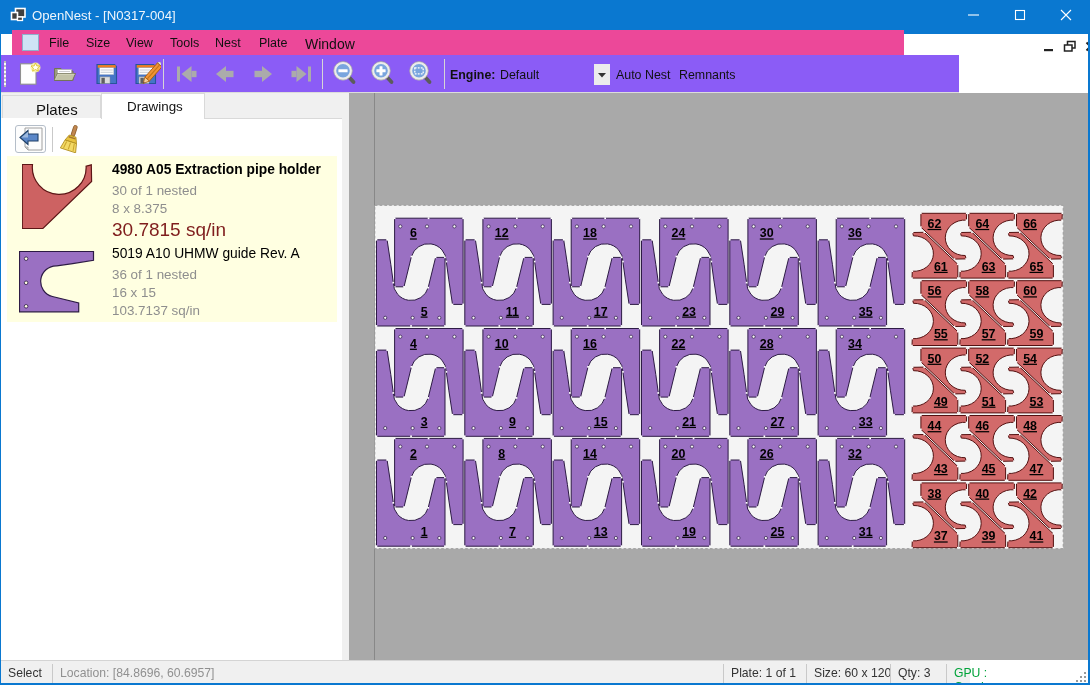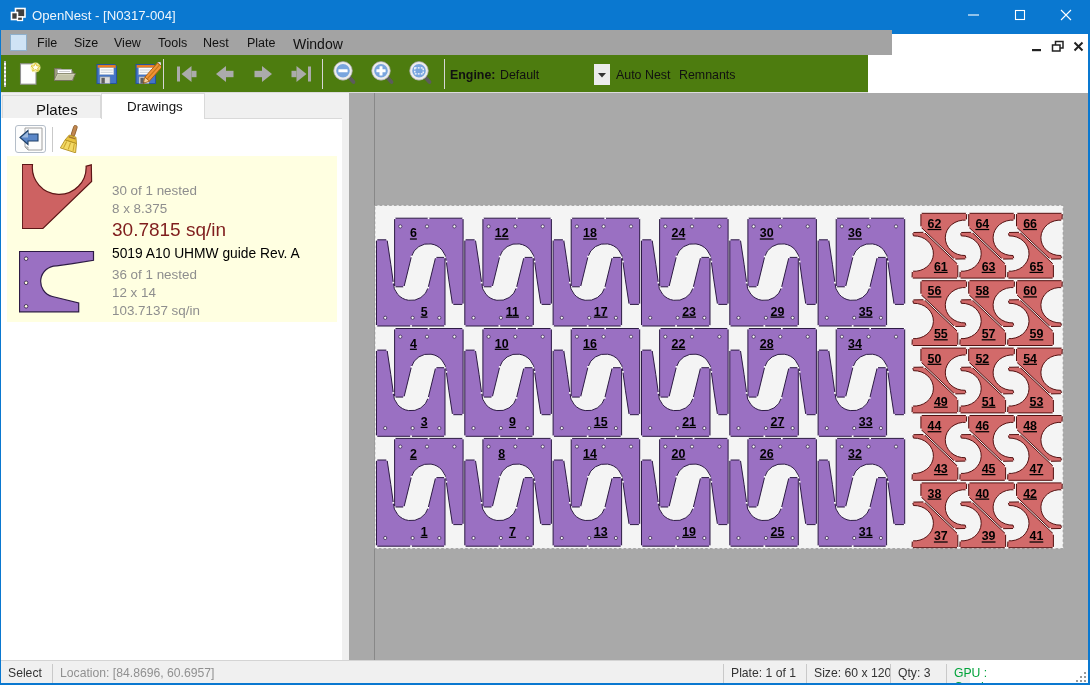--- a/index.html
+++ b/index.html
@@ -13,40 +13,40 @@
     <rect x="7.5" y="10" width="5" height="3.5" fill="#3f3f3f" stroke="#fff" stroke-width="1.3"></rect>
   </svg>
   <div class="abs" style="left:32px;top:7.5px;font-size:13.2px;color:#eef5fb">OpenNest - [N0317-004]</div>
   <svg class="abs" style="left:964px;top:0" width="126" height="30" viewBox="0 0 126 30">
     <line x1="4" y1="15" x2="15" y2="15" stroke="#fff" stroke-width="1.1"></line>
     <rect x="51.5" y="10.5" width="9" height="9" fill="none" stroke="#fff" stroke-width="1.1"></rect>
     <path d="M97 10 L107 20 M107 10 L97 20" stroke="#fff" stroke-width="1.1"></path>
   </svg>
 </div>
 
-<div class="abs" style="left:0;top:30px;width:892px;height:25px;background:#a3a3a3">
+<div class="abs" style="left:12px;top:30px;width:892px;height:25px;background:#ec4899">
   <svg class="abs" style="left:10px;top:4px" width="17" height="17" viewBox="0 0 17 17">
     <rect x="0.5" y="0.5" width="16" height="16" fill="#cfe3f5" stroke="#8fb0cc" stroke-width="1"></rect>
   </svg>
   <div class="abs" style="left:37px;top:5.5px;font-size:12.5px;color:#111">File</div>
   <div class="abs" style="left:74px;top:5.5px;font-size:12.5px;color:#111">Size</div>
   <div class="abs" style="left:114px;top:5.5px;font-size:12.5px;color:#111">View</div>
   <div class="abs" style="left:158px;top:5.5px;font-size:12.5px;color:#111">Tools</div>
   <div class="abs" style="left:203px;top:5.5px;font-size:12.5px;color:#111">Nest</div>
   <div class="abs" style="left:247px;top:5.5px;font-size:12.5px;color:#111">Plate</div>
   <div class="abs" style="left:293px;top:5.5px;font-size:14px;color:#111">Window</div>
   <svg class="abs" style="left:1028px;top:0" width="62" height="25" viewBox="0 0 62 25">
     <rect x="4" y="19" width="9" height="2.2" fill="#222"></rect>
     <rect x="27.5" y="11.5" width="7.5" height="6.5" fill="none" stroke="#222" stroke-width="1.5"></rect>
     <rect x="24.5" y="15" width="7.5" height="6" fill="#fff" stroke="#222" stroke-width="1.5"></rect>
     <path d="M46.5 12.5 L54.5 20.5 M54.5 12.5 L46.5 20.5" stroke="#222" stroke-width="2"></path>
   </svg>
 </div>
 
-<div class="abs" style="left:0;top:55px;width:868px;height:38px;background:#4d7c0f;border-bottom:1px solid #dcdcdc">
+<div class="abs" style="left:0;top:55px;width:959px;height:38px;background:#8b5cf6;border-bottom:1px solid #dcdcdc">
   <div class="abs" style="left:4px;top:6px;width:2px;height:26px;background:repeating-linear-gradient(#bbb 0 2px,#fafafa 2px 4px)"></div>
   <div class="abs" style="left:163px;top:4px;width:1px;height:30px;background:#d6d6d6"></div>
   <div class="abs" style="left:322px;top:4px;width:1px;height:30px;background:#d6d6d6"></div>
   <div class="abs" style="left:444px;top:4px;width:1px;height:30px;background:#d6d6d6"></div>
   <div class="abs" style="left:450px;top:13px;font-size:12.4px;font-weight:bold;color:#111">Engine:</div>
   <div class="abs" style="left:500px;top:13px;font-size:12.4px;color:#111">Default</div>
   <div class="abs" style="left:594px;top:9px;width:16px;height:21px;background:#ececec"></div>
   <svg class="abs" style="left:597px;top:17px" width="10" height="6" viewBox="0 0 10 6">
       <path d="M1 1 L9 1 L5 5.5 Z" fill="#333"></path>
     </svg>
@@ -323,26 +323,27 @@
   <div class="abs" style="left:7px;top:63px;width:330px;height:166px;background:#ffffe1"></div>
   <svg style="position:absolute;left:22px;top:71px" width="71" height="67" viewBox="0 0 71 67">
       <path d="M0.3 0.5 L10.5 0.5 A26.9 26.9 0 1 0 64.1 2.1 L69.3 0.8 L69.6 17.4 L20.9 64.5 L0.3 64.5 Z" fill="#cd6262" stroke="#5c1616" stroke-width="1.2"></path>
     </svg>
     <svg style="position:absolute;left:19px;top:158px" width="76" height="62" viewBox="0 0 76 62">
       <path d="M0.5 0.5 L74.5 0.5 L74.5 9.3 L53.7 12.6 L37.8 14.8 A15.6 15.6 0 0 0 33.4 45.5 L59.7 52 L59.7 60.8 L0.5 60.8 Z" fill="#9a70c2" stroke="#2d1b45" stroke-width="1.2"></path>
       <circle cx="7.1" cy="7.7" r="1.8" fill="#ffffe1" stroke="#2d1b45" stroke-width="0.8"></circle>
       <circle cx="7.1" cy="31.8" r="1.8" fill="#ffffe1" stroke="#2d1b45" stroke-width="0.8"></circle>
       <circle cx="7.1" cy="55.3" r="1.8" fill="#ffffe1" stroke="#2d1b45" stroke-width="0.8"></circle>
     </svg>
+  <div class="abs" style="left:112px;top:69px;font-size:13.8px;font-weight:bold;color:#000">4980 A05 Extraction pipe holder</div>
   <div class="abs" style="left:112px;top:90px;font-size:13.4px;color:#8e8e8e">30 of 1 nested</div>
   <div class="abs" style="left:112px;top:108px;font-size:13.4px;color:#8e8e8e">8 x 8.375</div>
   <div class="abs" style="left:112px;top:126px;font-size:19px;color:#7f1d1d">30.7815 sq/in</div>
   <div class="abs" style="left:112px;top:153px;font-size:13.8px;font-weight:normal;color:#000">5019 A10 UHMW guide Rev. A</div>
   <div class="abs" style="left:112px;top:174px;font-size:13.4px;color:#8e8e8e">36 of 1 nested</div>
-  <div class="abs" style="left:112px;top:192px;font-size:13.4px;color:#8e8e8e">12 x 14</div>
+  <div class="abs" style="left:112px;top:192px;font-size:13.4px;color:#8e8e8e">16 x 15</div>
   <div class="abs" style="left:112px;top:210px;font-size:13.4px;color:#8e8e8e">103.7137 sq/in</div>
 </div>
 
 <div class="abs" style="left:0;top:660px;width:970px;height:25px;background:#f0f0f0;border-top:1px solid #d4d4d4">
   <div class="abs" style="left:8px;top:5px;font-size:12.2px;color:#333">Select</div>
   <div class="abs" style="left:52px;top:3px;width:1px;height:19px;background:#c9c9c9"></div>
   <div class="abs" style="left:60px;top:5px;font-size:12.2px;color:#909090">Location: [84.8696, 60.6957]</div>
   <div class="abs" style="left:723px;top:3px;width:1px;height:19px;background:#c9c9c9"></div>
   <div class="abs" style="left:731px;top:5px;font-size:12.2px;color:#333">Plate: 1 of 1</div>
   <div class="abs" style="left:806px;top:3px;width:1px;height:19px;background:#c9c9c9"></div>

